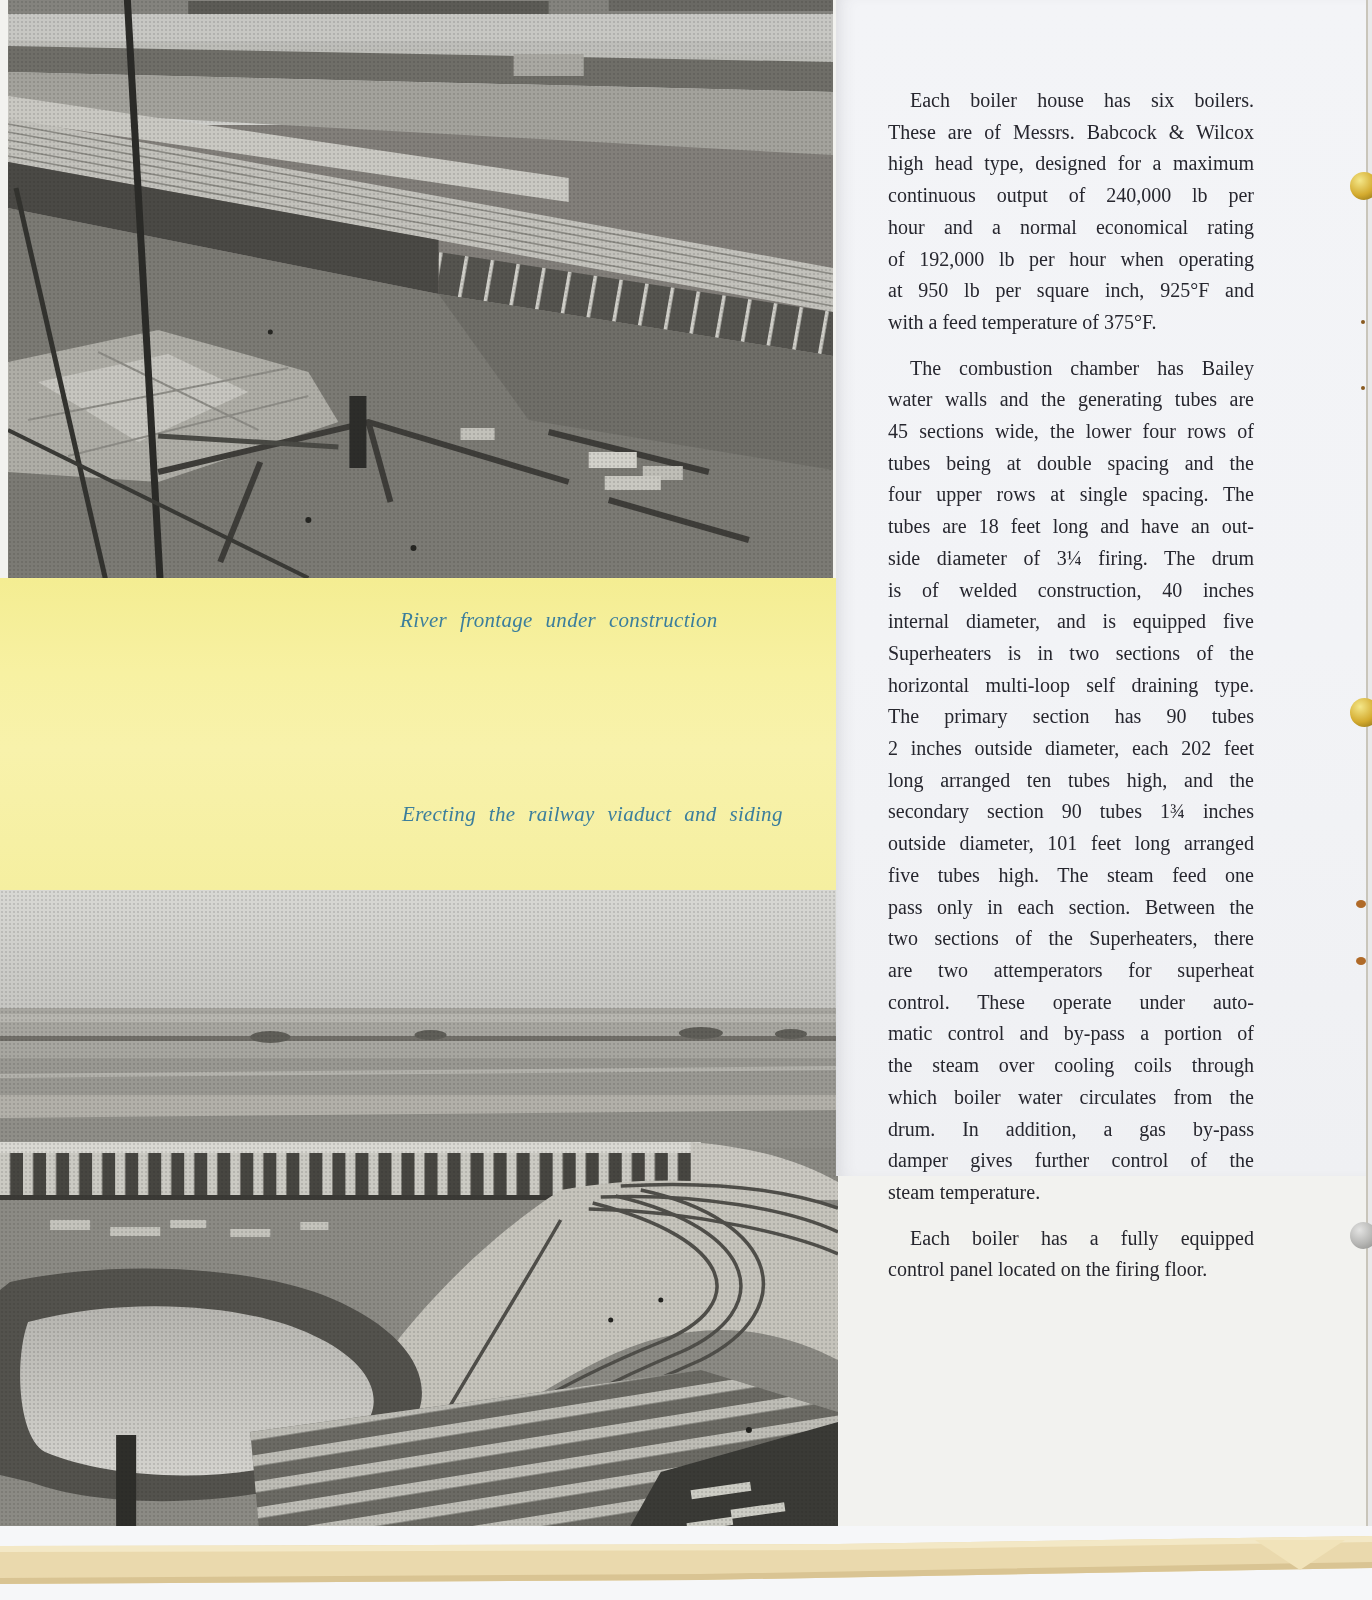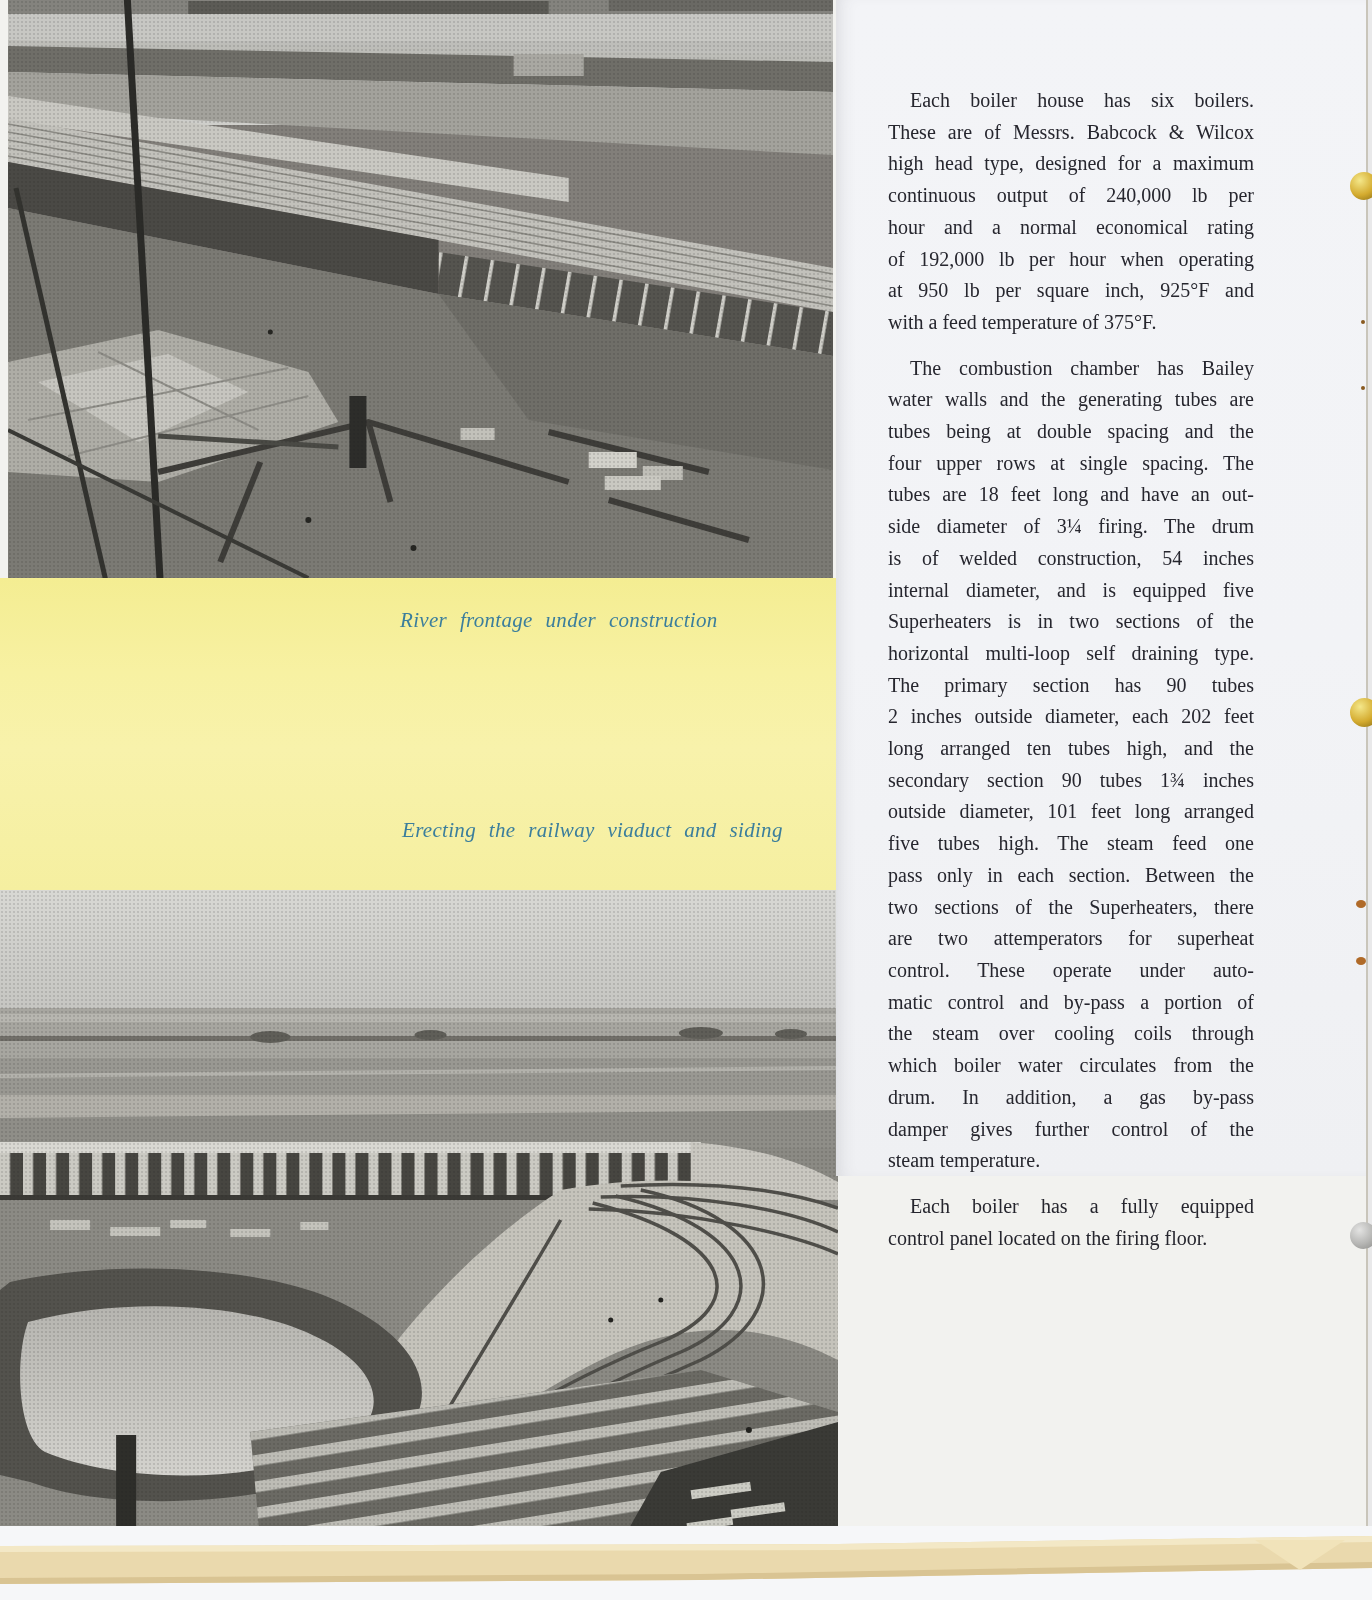--- a/index.html
+++ b/index.html
@@ -25,21 +25,21 @@
   .yellow-band{
     position:absolute;left:0;top:578px;width:836px;height:312px;
     background:linear-gradient(180deg,#f4ed92 0%,#f7f1a2 30%,#f8f2ab 55%,#f5efa0 100%);
     font-family:Liberation Serif, serif;
   }
   .caption{
     position:absolute;font-style:italic;font-size:21px;letter-spacing:.3px;
     word-spacing:.35em;white-space:nowrap;
   }
   .caption-1{left:400px;top:30px;}
-  .caption-2{left:402px;top:240px;}
+  .caption-2{left:402px;top:224px;}
 
   
   .right-page{
     position:absolute;left:836px;top:0;width:536px;height:1176px;
     background:linear-gradient(180deg,#f3f4f7 0%,#f2f3f6 55%,#eff0f3 100%);
     box-shadow:inset 14px 0 20px -14px rgba(60,60,70,.18);
   }
   .text-column{position:absolute;left:52px;top:85px;width:366px;color:#26262e;}
   .para{margin:0 0 14px 0;}
   .line{
@@ -240,25 +240,26 @@
           <div class="line">high head type, designed for a maximum</div>
           <div class="line">continuous output of 240,000 lb per</div>
           <div class="line">hour and a normal economical rating</div>
           <div class="line">of 192,000 lb per hour when operating</div>
           <div class="line">at 950 lb per square inch, 925°F and</div>
           <div class="line last">with a feed temperature of 375°F.</div>
         </div>
         <div class="para">
           <div class="line first">The combustion chamber has Bailey</div>
           <div class="line">water walls and the generating tubes are</div>
+          <div class="line">45 sections wide, the lower four rows of</div>
           <div class="line">tubes being at double spacing and the</div>
           <div class="line">four upper rows at single spacing. The</div>
           <div class="line">tubes are 18 feet long and have an out-</div>
           <div class="line">side diameter of 3¼ firing. The drum</div>
-          <div class="line">is of welded construction, 54 inches</div>
+          <div class="line">is of welded construction, 40 inches</div>
           <div class="line">internal diameter, and is equipped five</div>
           <div class="line">Superheaters is in two sections of the</div>
           <div class="line">horizontal multi-loop self draining type.</div>
           <div class="line">The primary section has 90 tubes</div>
           <div class="line">2 inches outside diameter, each 202 feet</div>
           <div class="line">long arranged ten tubes high, and the</div>
           <div class="line">secondary section 90 tubes 1¾ inches</div>
           <div class="line">outside diameter, 101 feet long arranged</div>
           <div class="line">five tubes high. The steam feed one</div>
           <div class="line">pass only in each section. Between the</div>

